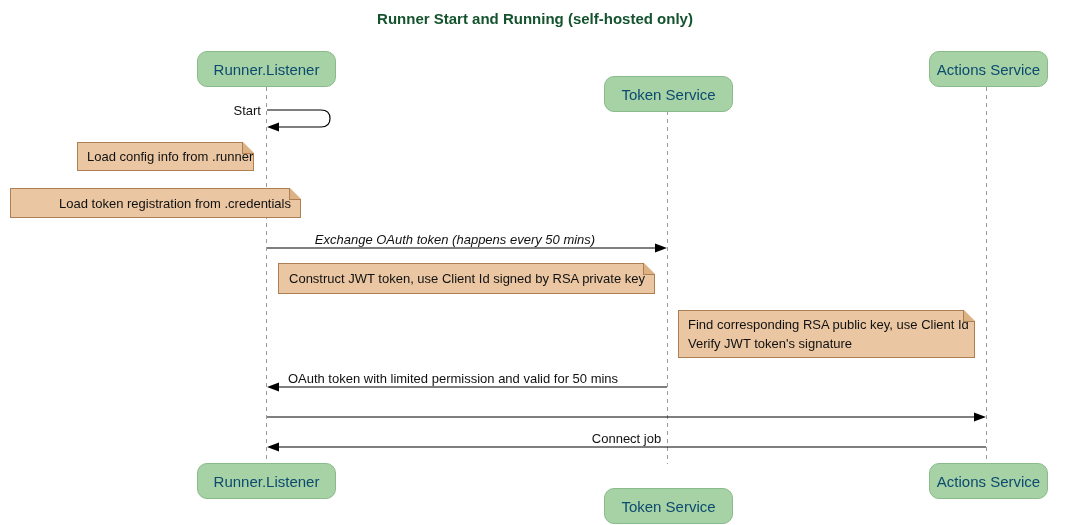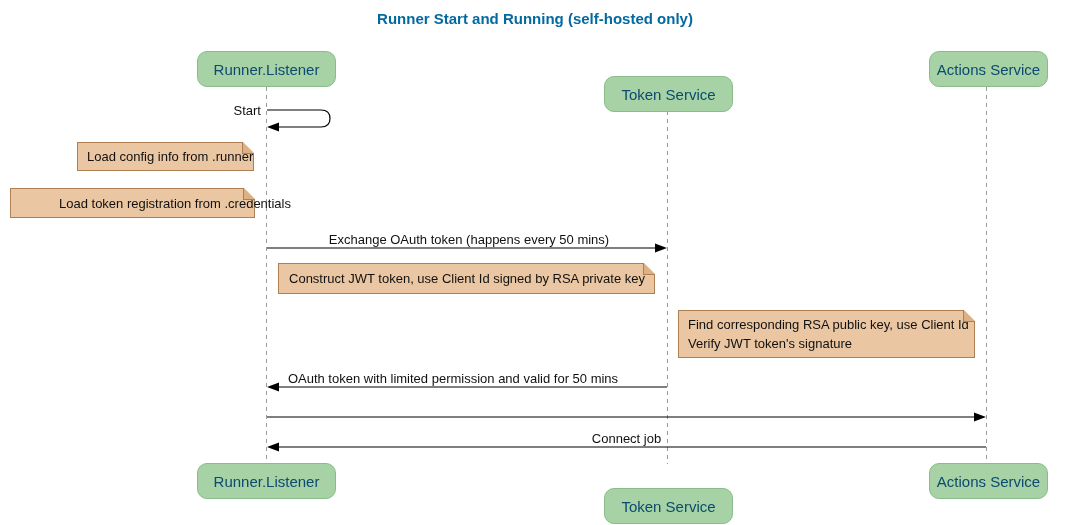--- a/index.html
+++ b/index.html
@@ -17,21 +17,21 @@
     position:relative;
     width:1070px;height:525px;
     background:#ffffff;
     font-family:"Liberation Sans", sans-serif;
     color:var(--text);
     overflow:hidden;
   }
   #overlay{position:absolute;left:0;top:0;width:1070px;height:525px;}
   .title{
     position:absolute;left:0;top:10px;width:1070px;
-    text-align:center;font-size:15px;font-weight:bold;color:#0369a1;
+    text-align:center;font-size:15px;font-weight:bold;color:#14532d;
   }
   .participant{
     position:absolute;height:36px;
     background:var(--participant-fill);
     border:1px solid var(--participant-border);
     border-radius:10px;
     display:flex;align-items:center;justify-content:center;
     font-size:15px;color:#0c4a6e;
     box-sizing:border-box;
   }
@@ -112,32 +112,32 @@
   </div>
   <div class="participant p-token row-bottom">
     <span>Token Service</span>
   </div>
   <div class="participant p-actions row-bottom">
     <span>Actions Service</span>
   </div>
 
   <div class="msg-label msg-right" style="left:180px;top:103px;width:81px;">Start</div>
 
-  <div class="msg-label msg-center" style="left:269px;top:232px;width:400px;">Exchange OAuth token (happens every 50 mins)</div>
+  <div class="msg-label msg-center" style="left:255px;top:232px;width:400px;font-style:italic;">Exchange OAuth token (happens every 50 mins)</div>
 
   <div class="msg-label msg-center" style="left:253px;top:371px;width:400px;">OAuth token with limited permission and valid for 50 mins</div>
 
 
   <div class="msg-label msg-center" style="left:267px;top:431px;width:719px;">Connect job</div>
 
   <div class="note center" style="left:77px;top:142px;width:177px;height:29px;">
     <span>Load config info from .runner</span>
   </div>
 
-  <div class="note center" style="left:10px;top:188px;width:245px;height:30px;padding-left:48px;">
+  <div class="note center" style="left:10px;top:188px;width:291px;height:30px;padding-left:48px;">
     <span>Load token registration from .credentials</span>
   </div>
 
   <div class="note" style="left:678px;top:310px;width:297px;height:48px;">
     <span>Find corresponding RSA public key, use Client Id</span>
     <span>Verify JWT token's signature</span>
   </div>
 
   <div class="note center" style="left:278px;top:263px;width:377px;height:31px;">
     <span>Construct JWT token, use Client Id signed by RSA private key</span>

